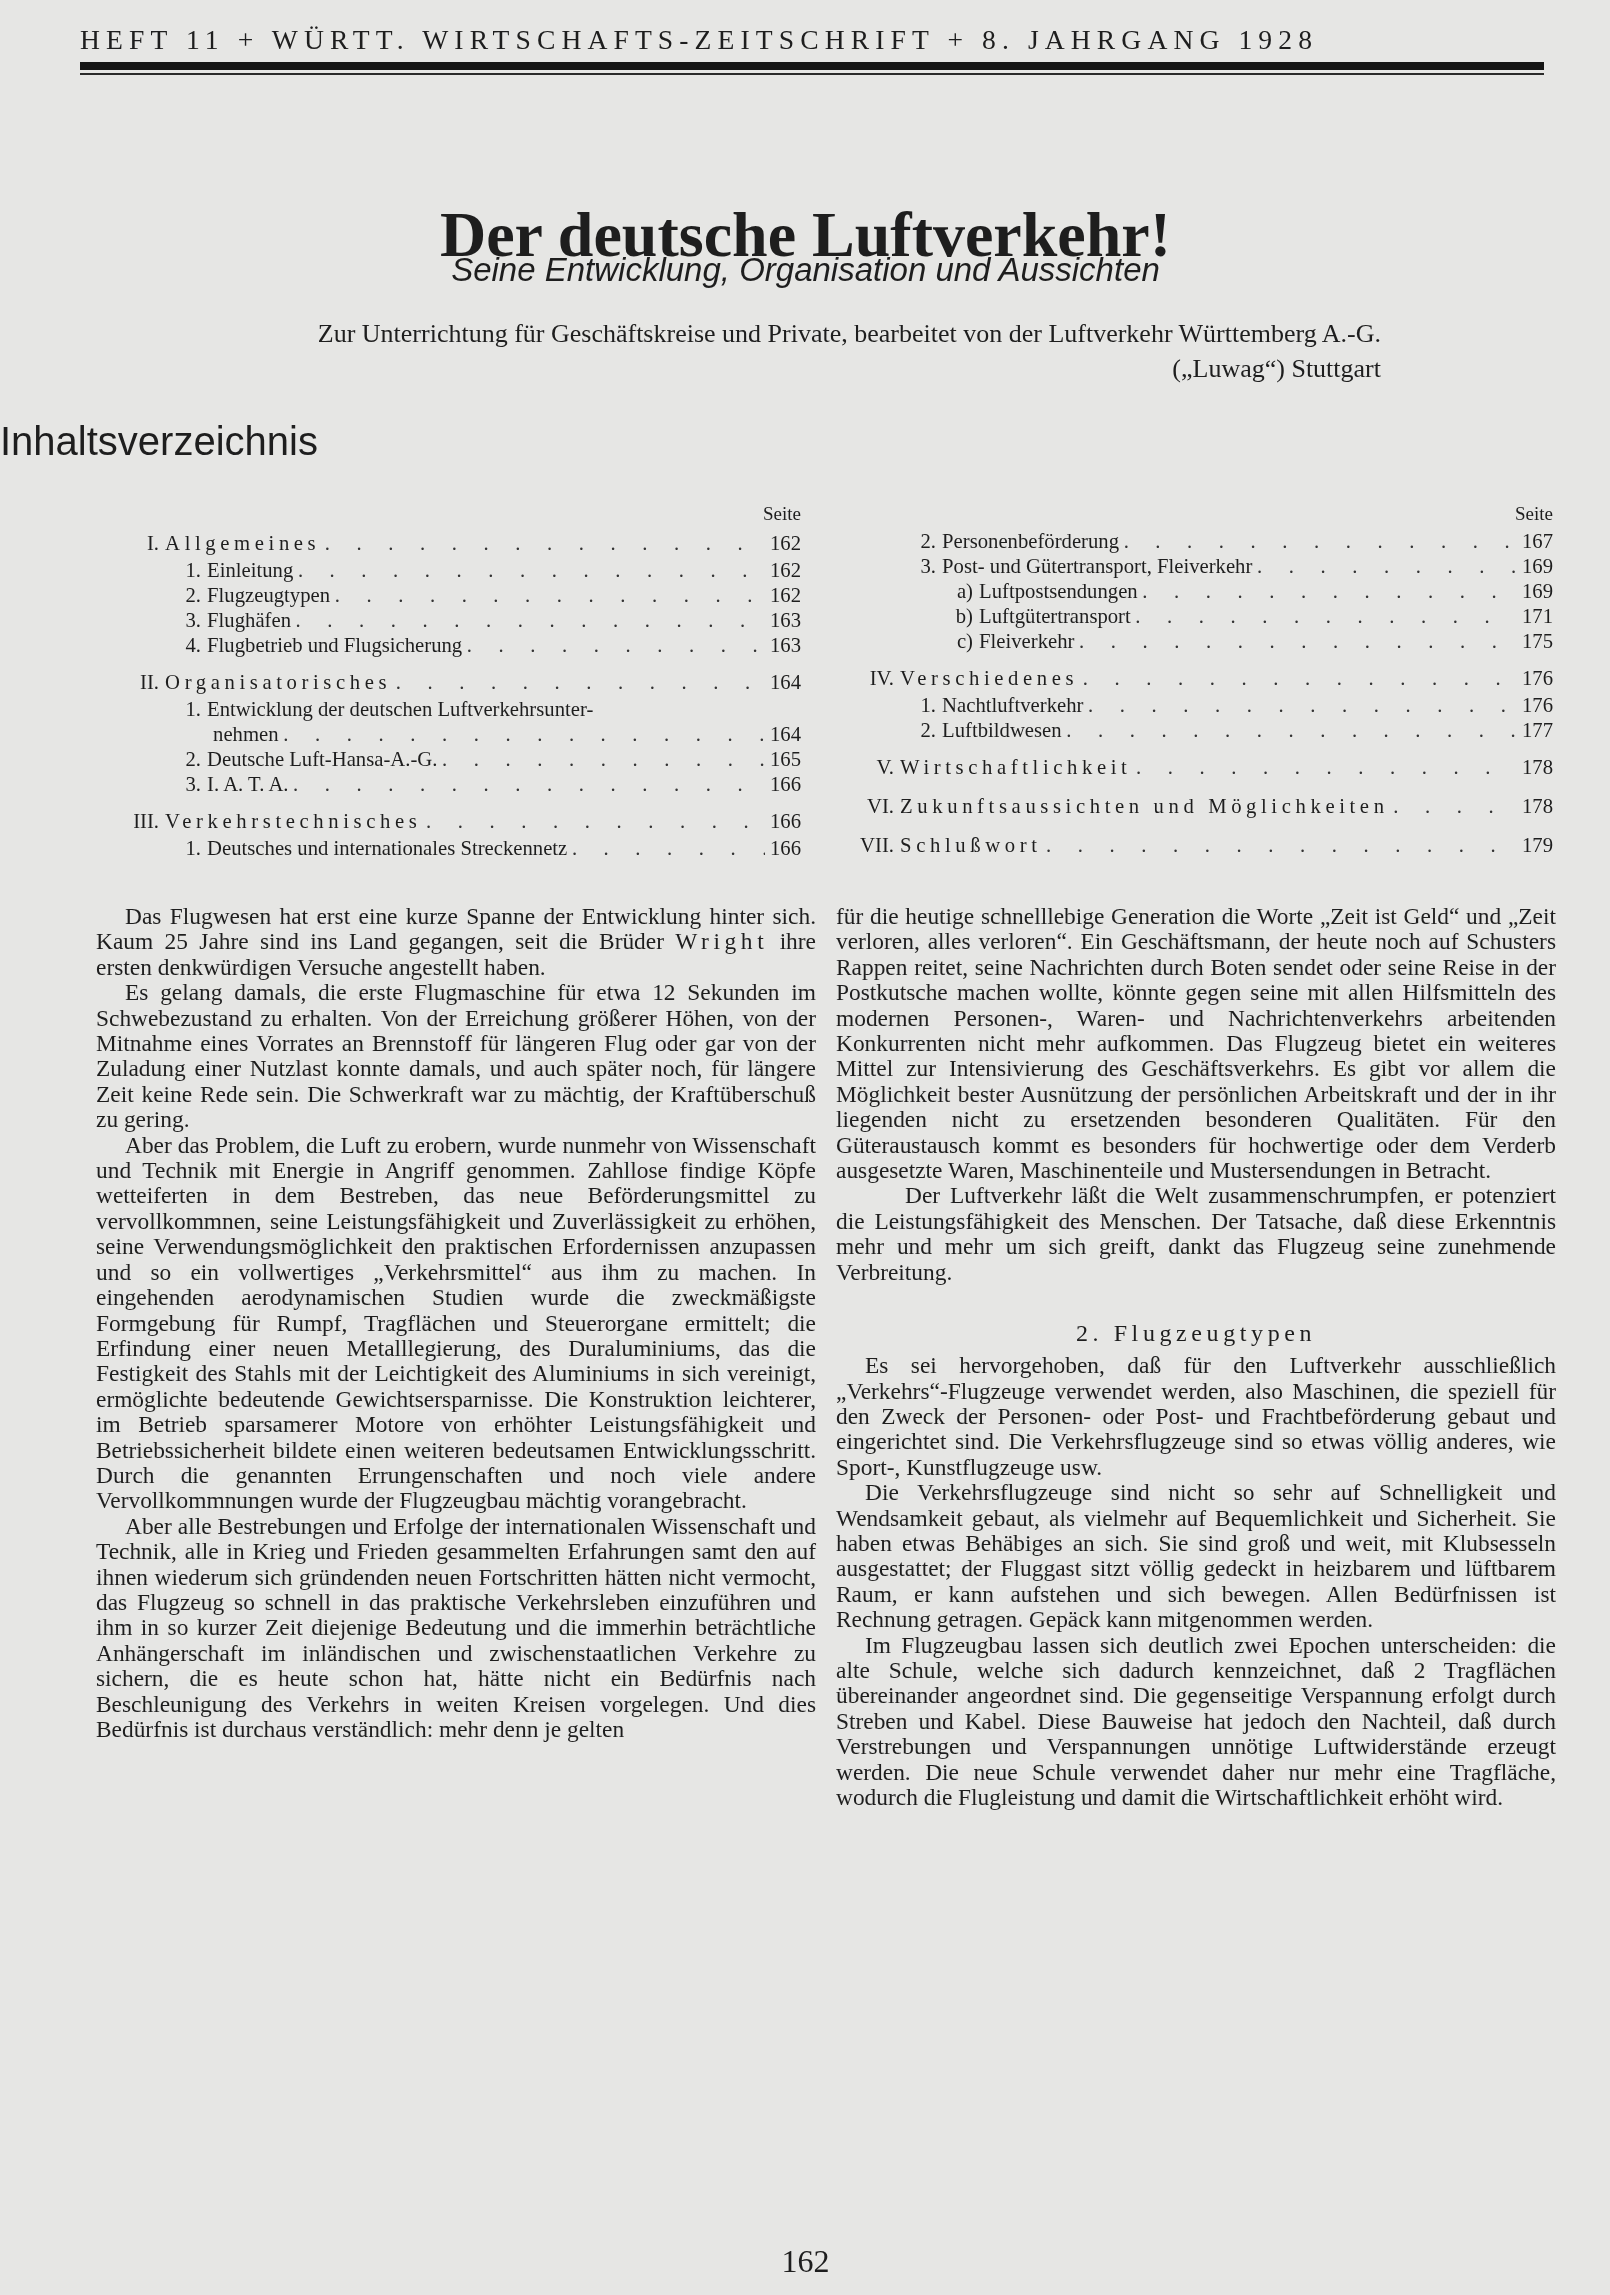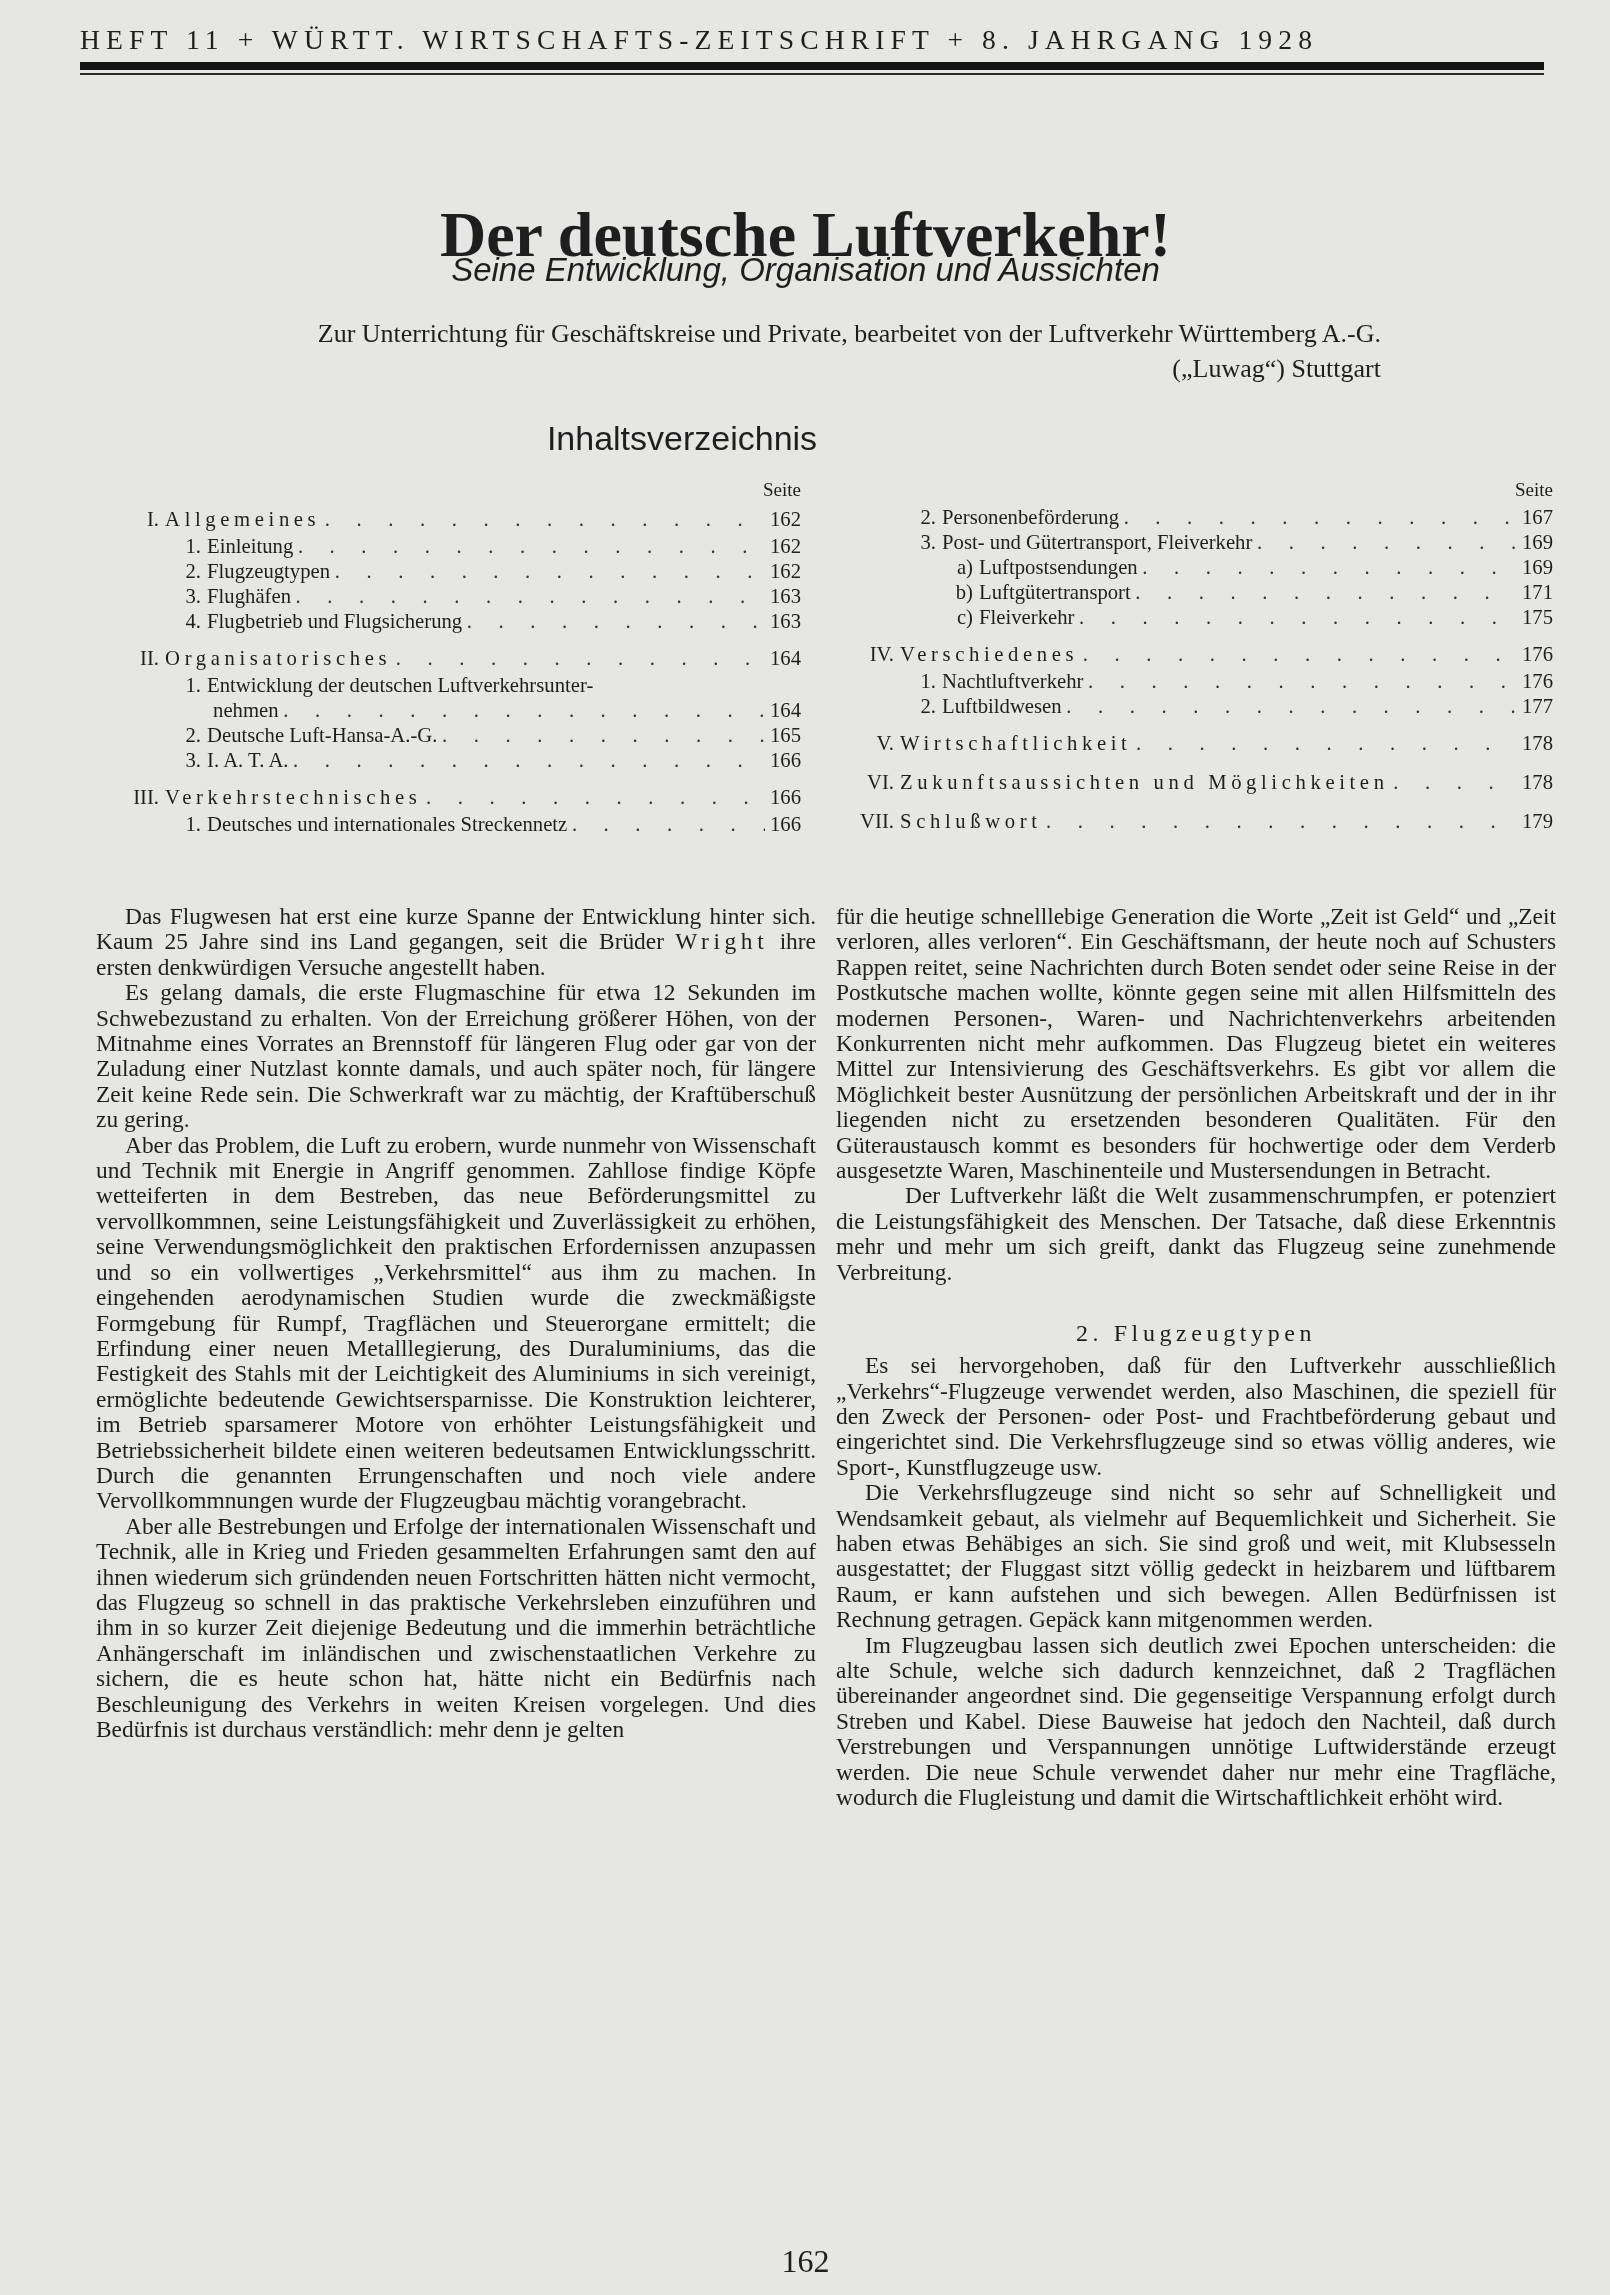--- a/index.html
+++ b/index.html
@@ -15,23 +15,23 @@
     position: absolute; left: 80px; top: 24px; width: 1455px;
     font-size: 27.6px; letter-spacing: 6.1px; white-space: nowrap;
     font-family: Liberation Serif, serif;
   }
   .rule-thick { position: absolute; left: 80px; top: 62px; width: 1464px; height: 7.7px; background: #151515; }
   .rule-thin  { position: absolute; left: 80px; top: 73px; width: 1464px; height: 2.3px; background: #2a2a2a; }
 
   .title { position: absolute; left: 0; width: 1611px; top: 153px; text-align: center; font-size: 64px; line-height: 77px; }
   .subtitle { position: absolute; left: 0; width: 1611px; top: 251px; text-align: center; font-size: 33px; font-family: "Liberation Sans", sans-serif; font-style: italic; }
   .byline { position: absolute; left: 230px; width: 1151px; top: 316px; text-align: right; font-size: 26px; line-height: 35px; }
-  .toc-heading { position: absolute; left: 0; width: 1364px; top: 419px; text-align: center; font-size: 34px; font-family: "Liberation Sans", sans-serif; }
-
-  .toc-col { position: absolute; top: 479px; font-size: 20.7px; }
+  .toc-heading { position: absolute; left: 0; width: 1364px; top: 419px; font-size: 40px; font-family: "Liberation Sans", sans-serif; }
+
+  .toc-col { position: absolute; top: 503px; font-size: 20.7px; }
   .toc-col.left { left: 115px; width: 686px; }
   .toc-col.right { left: 850px; width: 703px; }
   .toc-seite { text-align: right; font-size: 19px; height: 26px; }
   .toc-row { display: flex; align-items: baseline; line-height: 25px; white-space: nowrap; }
   .toc-row.section { margin-top: 10px; line-height: 29px; }
   .toc-row.first { margin-top: 0; }
   .toc-num { display: inline-block; text-align: right; }
   .toc-row.section .toc-num { width: 44px; }
   .toc-row.sub .toc-num { width: 86px; }
   .toc-row.subsub .toc-num { width: 123px; }

